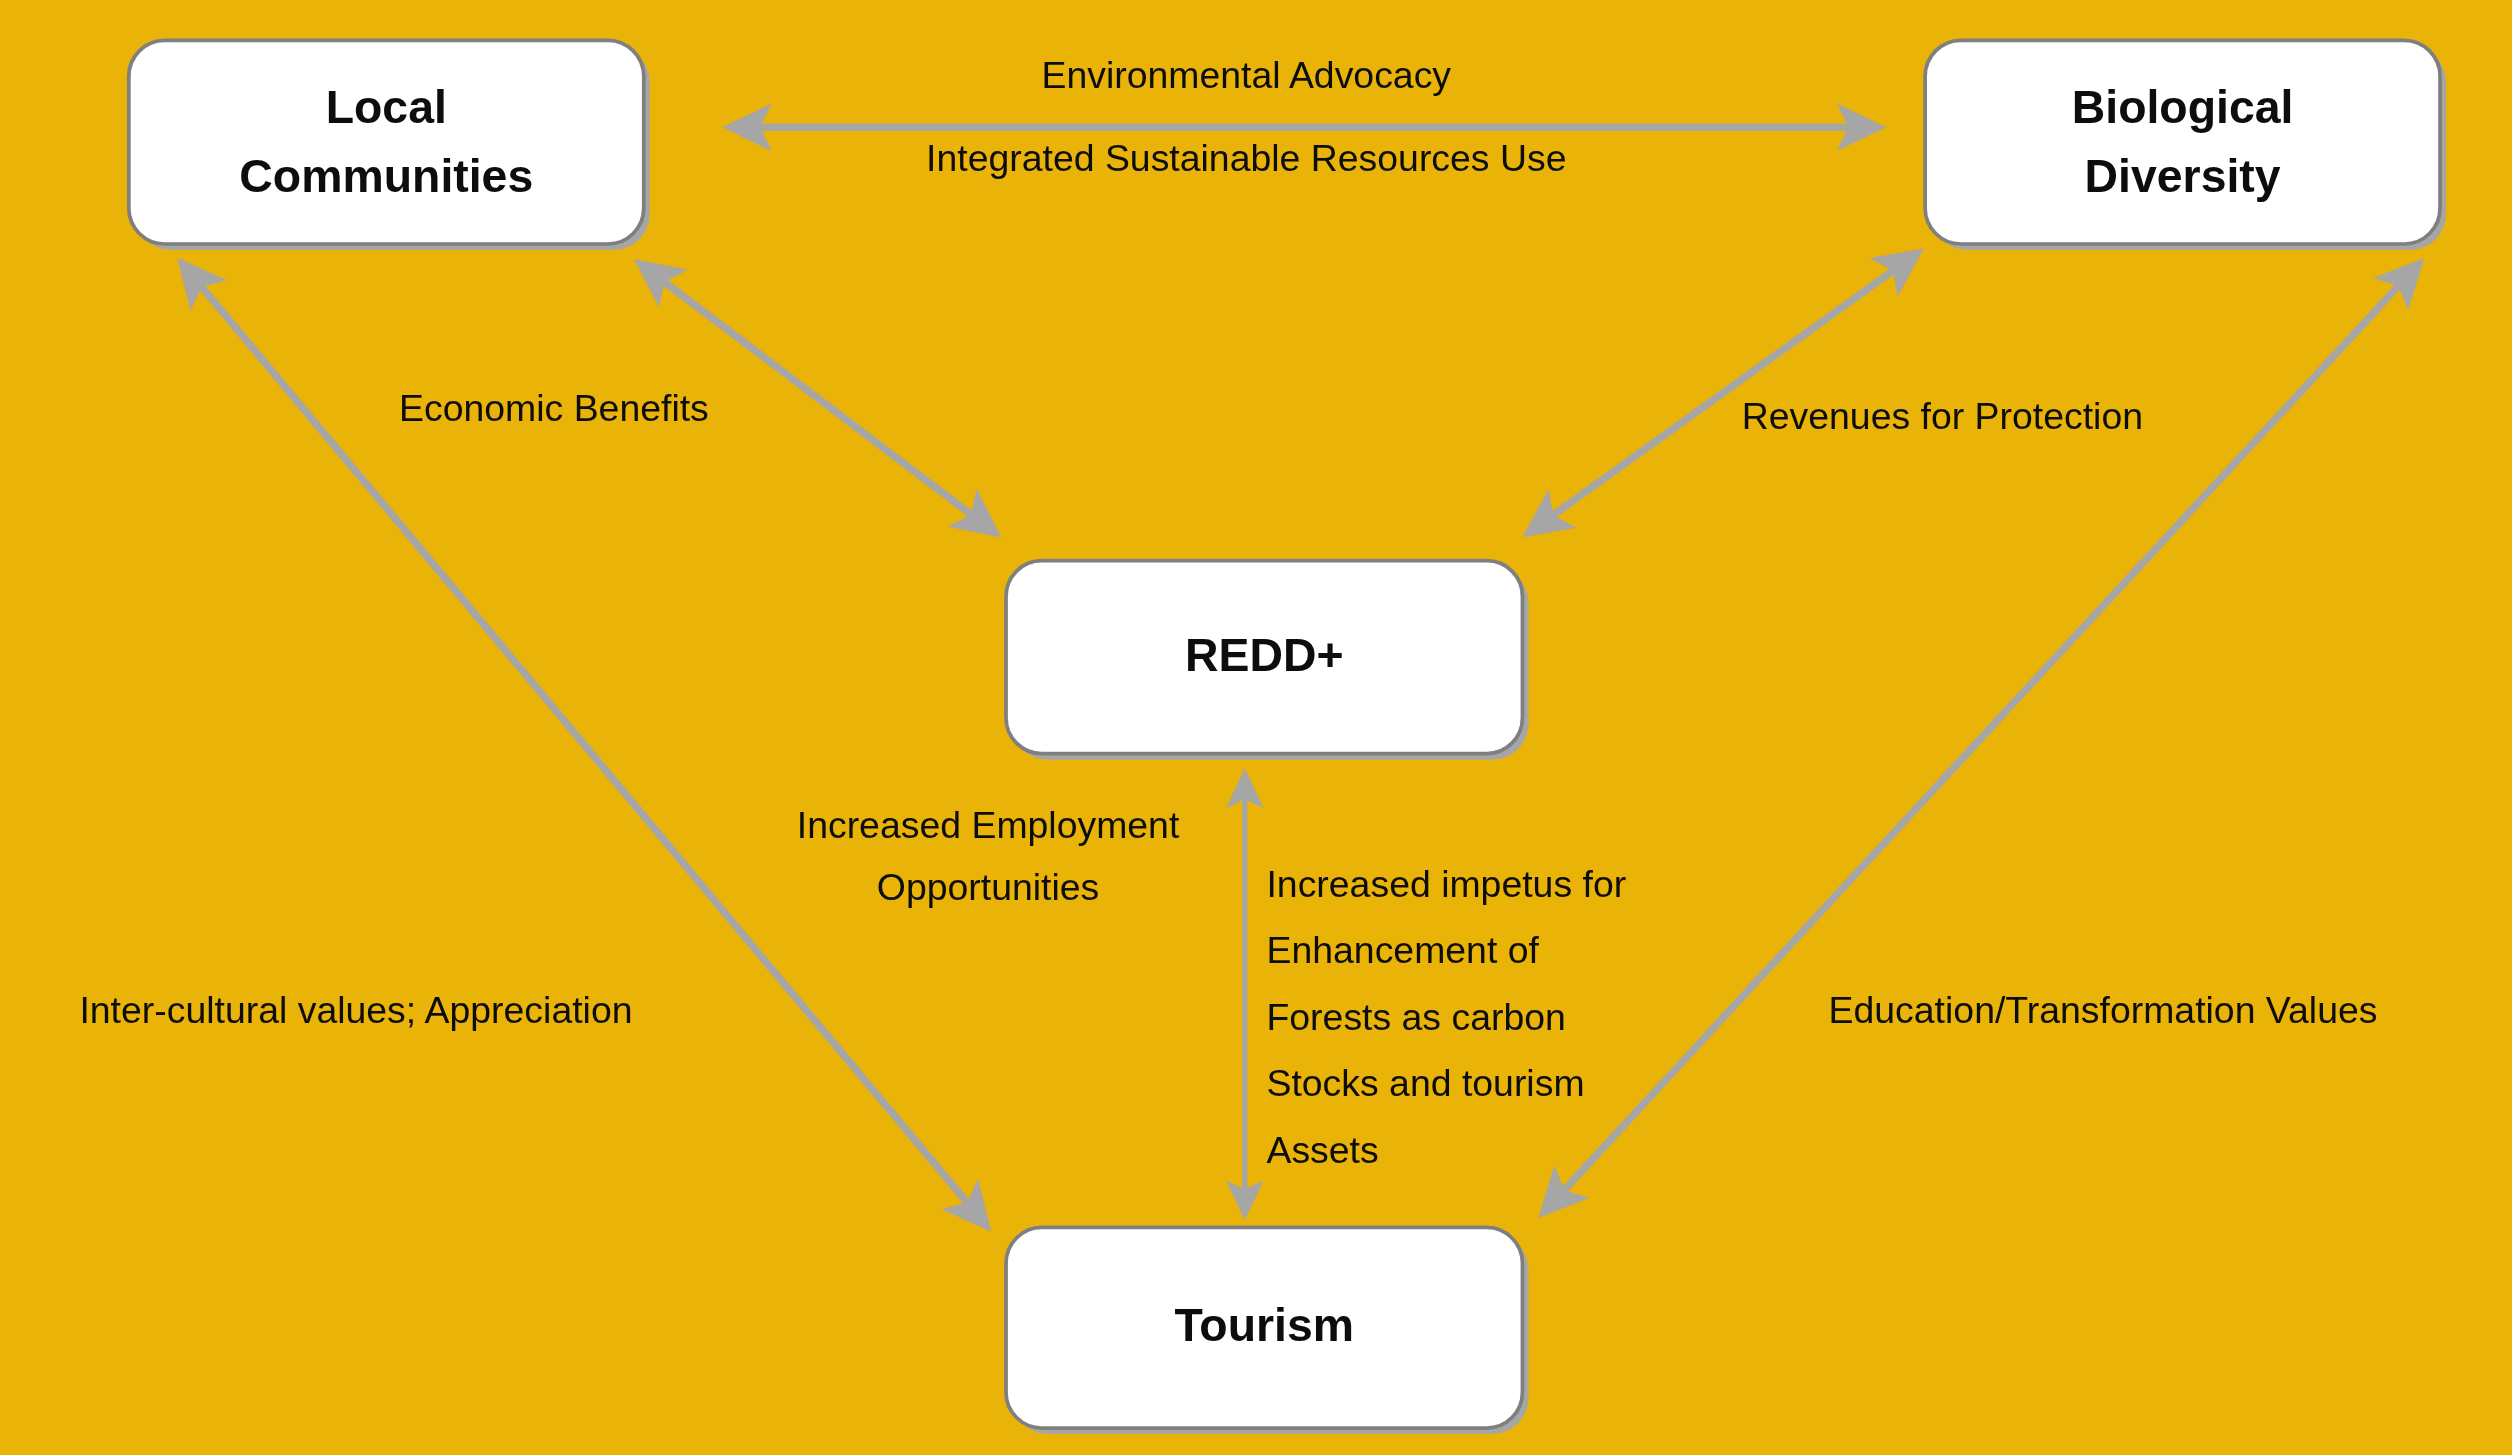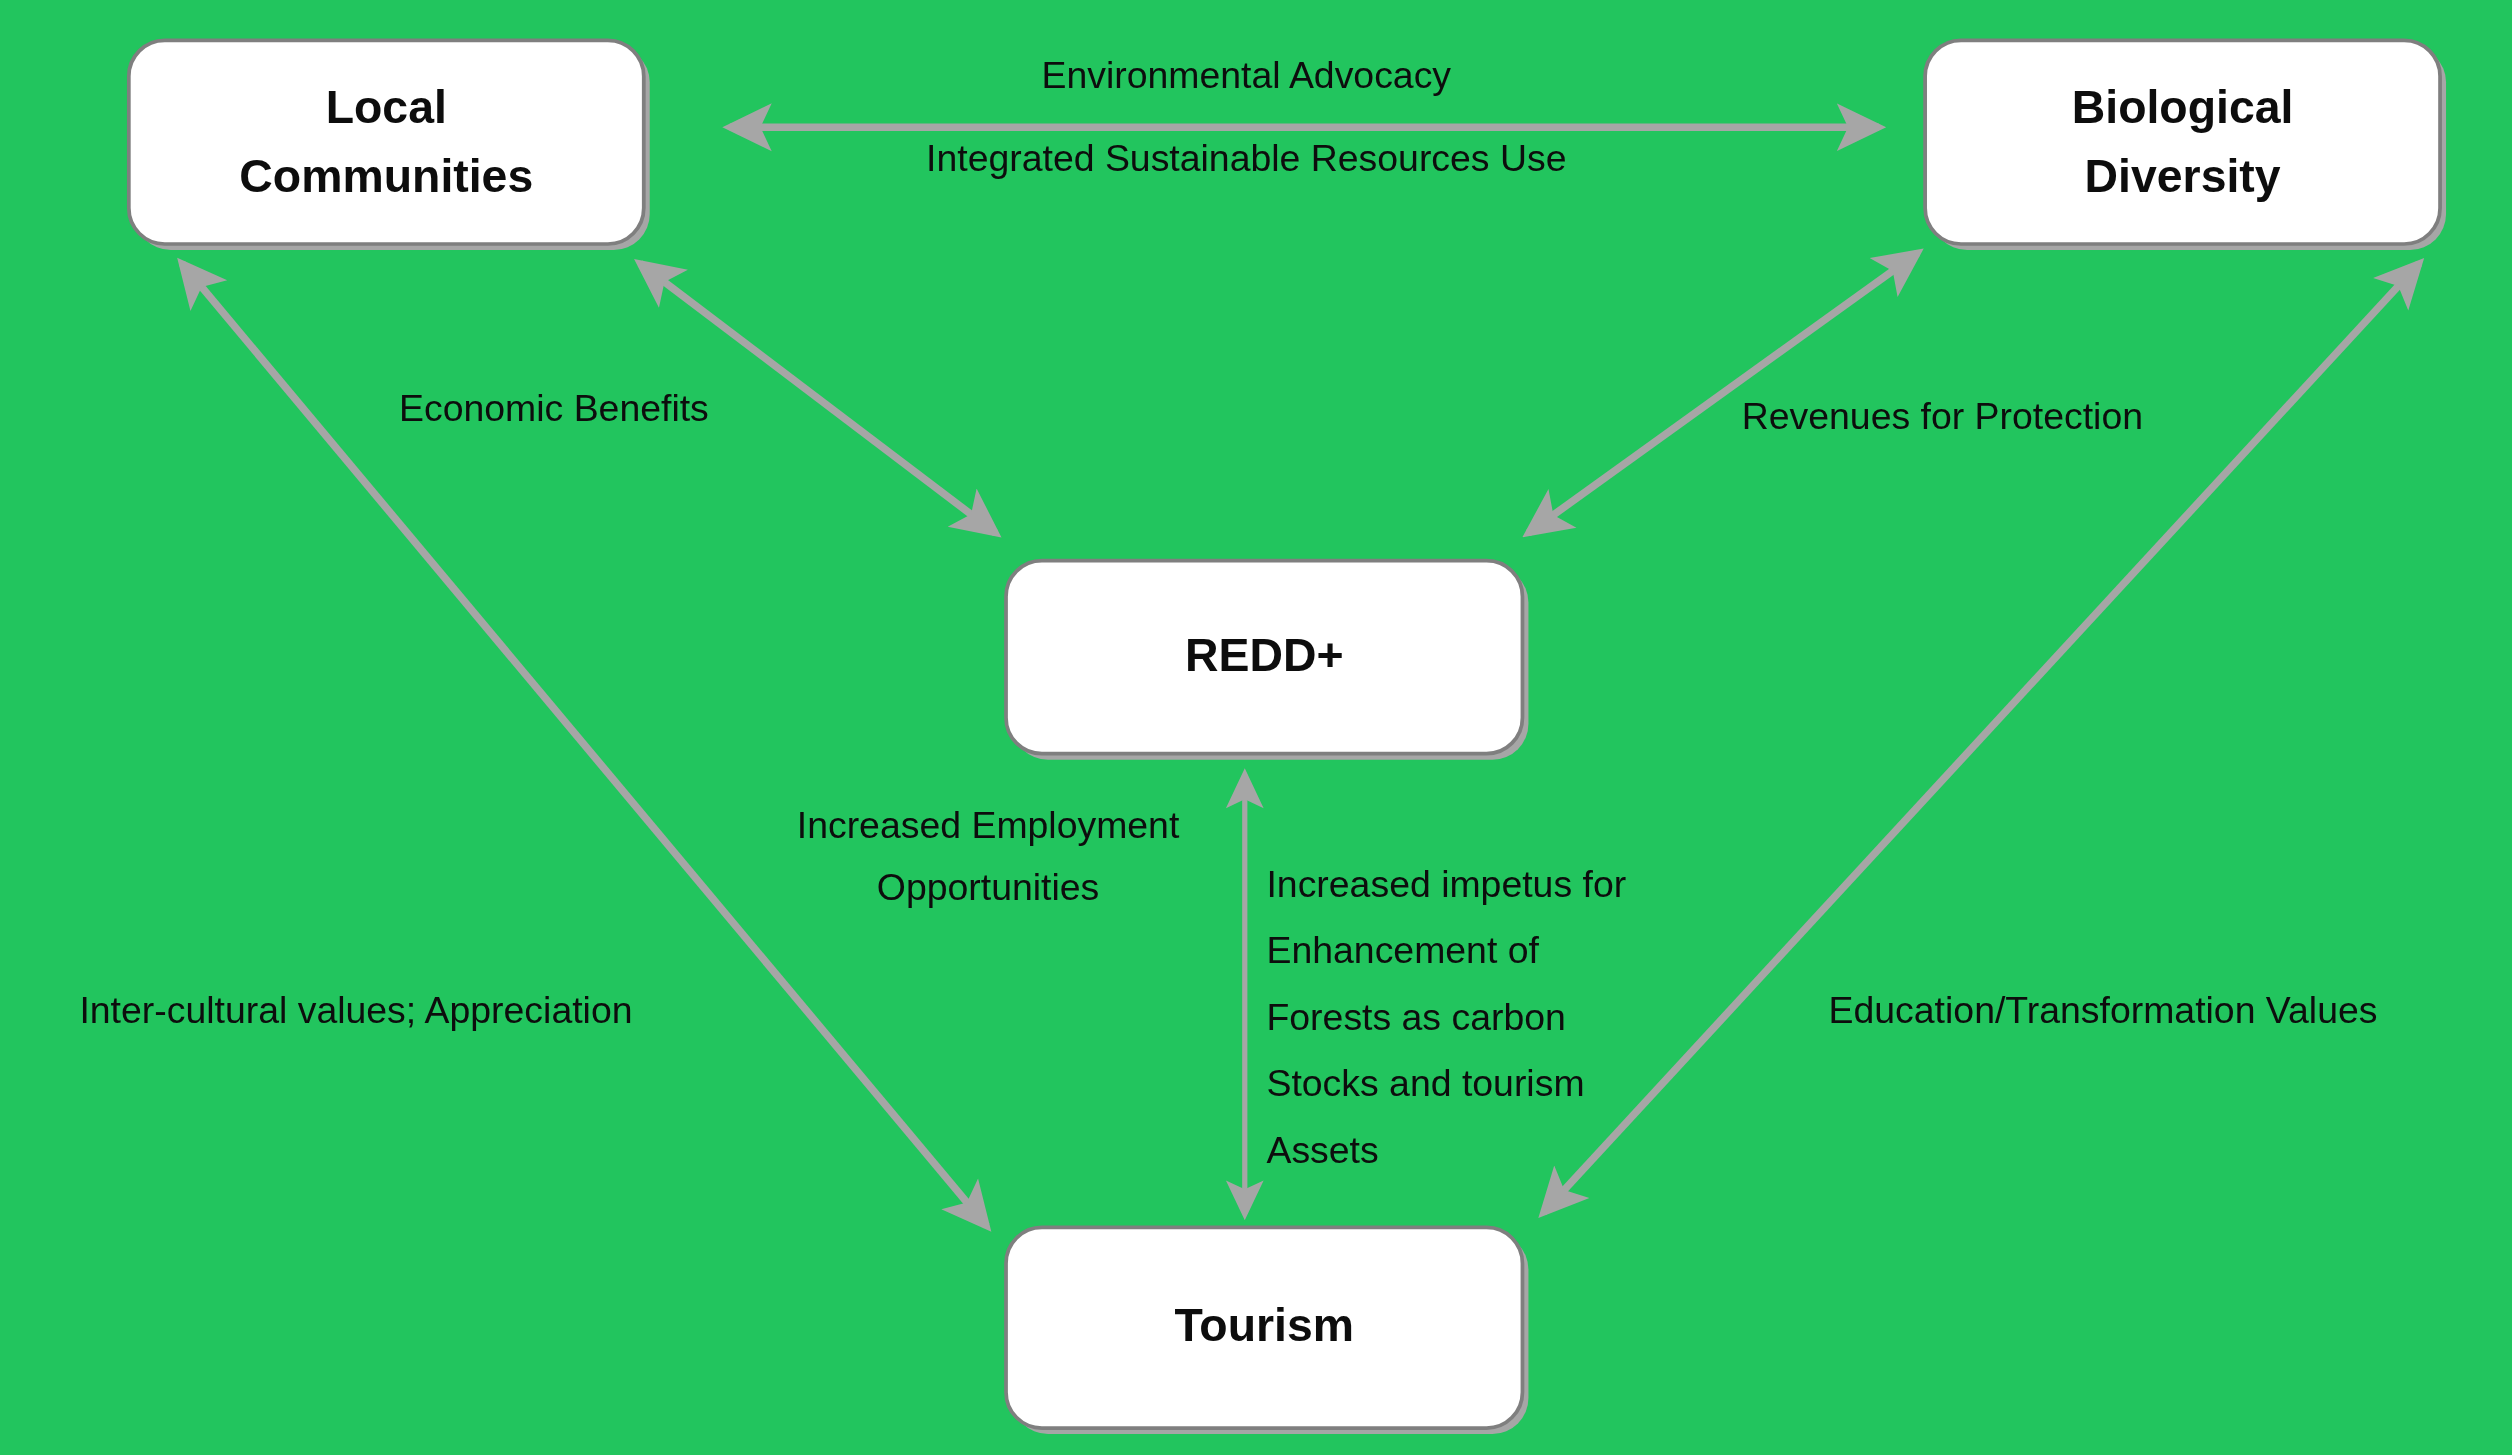--- a/index.html
+++ b/index.html
@@ -11,21 +11,21 @@
   body {
     width: 2512px;
     height: 1455px;
     font-family: "Liberation Sans", sans-serif;
     overflow: hidden;
   }
   #diagram-root {
     position: relative;
     width: 2512px;
     height: 1455px;
-    background: #22c55e;
+    background: #eab308;
   }
   svg.diagram-canvas {
     position: absolute;
     top: 0;
     left: 0;
     width: 2512px;
     height: 1455px;
     display: block;
   }
   .node-box {

